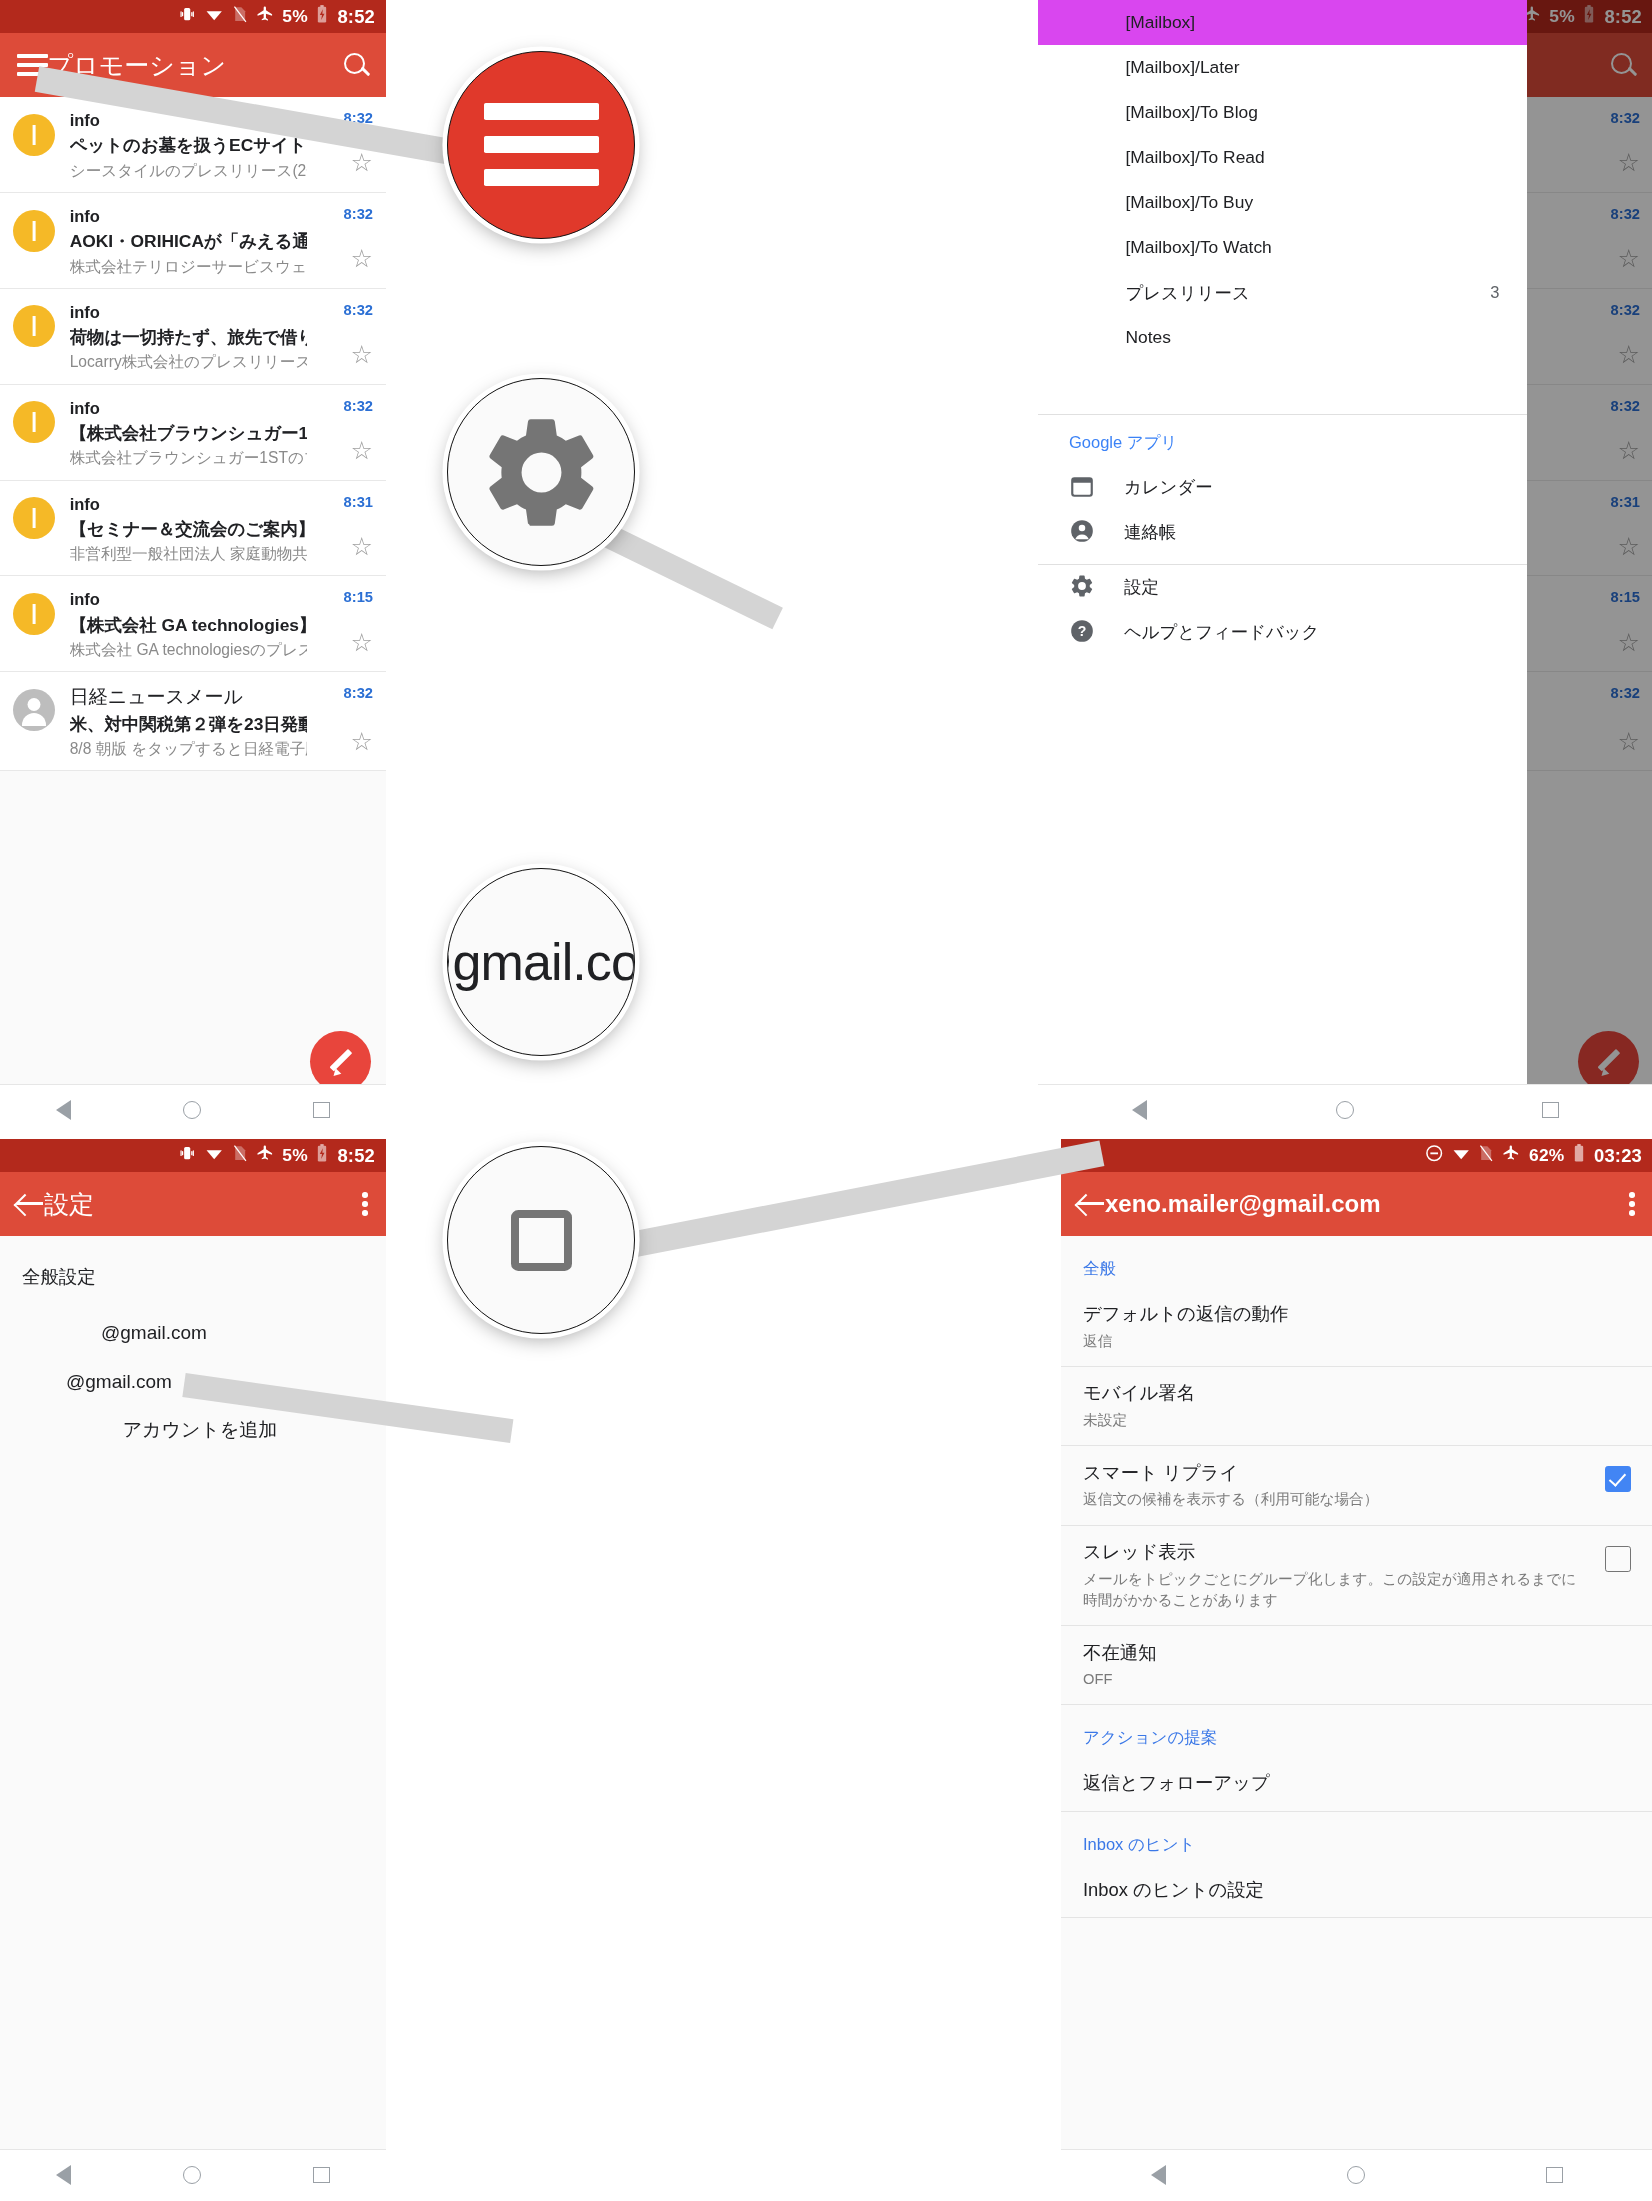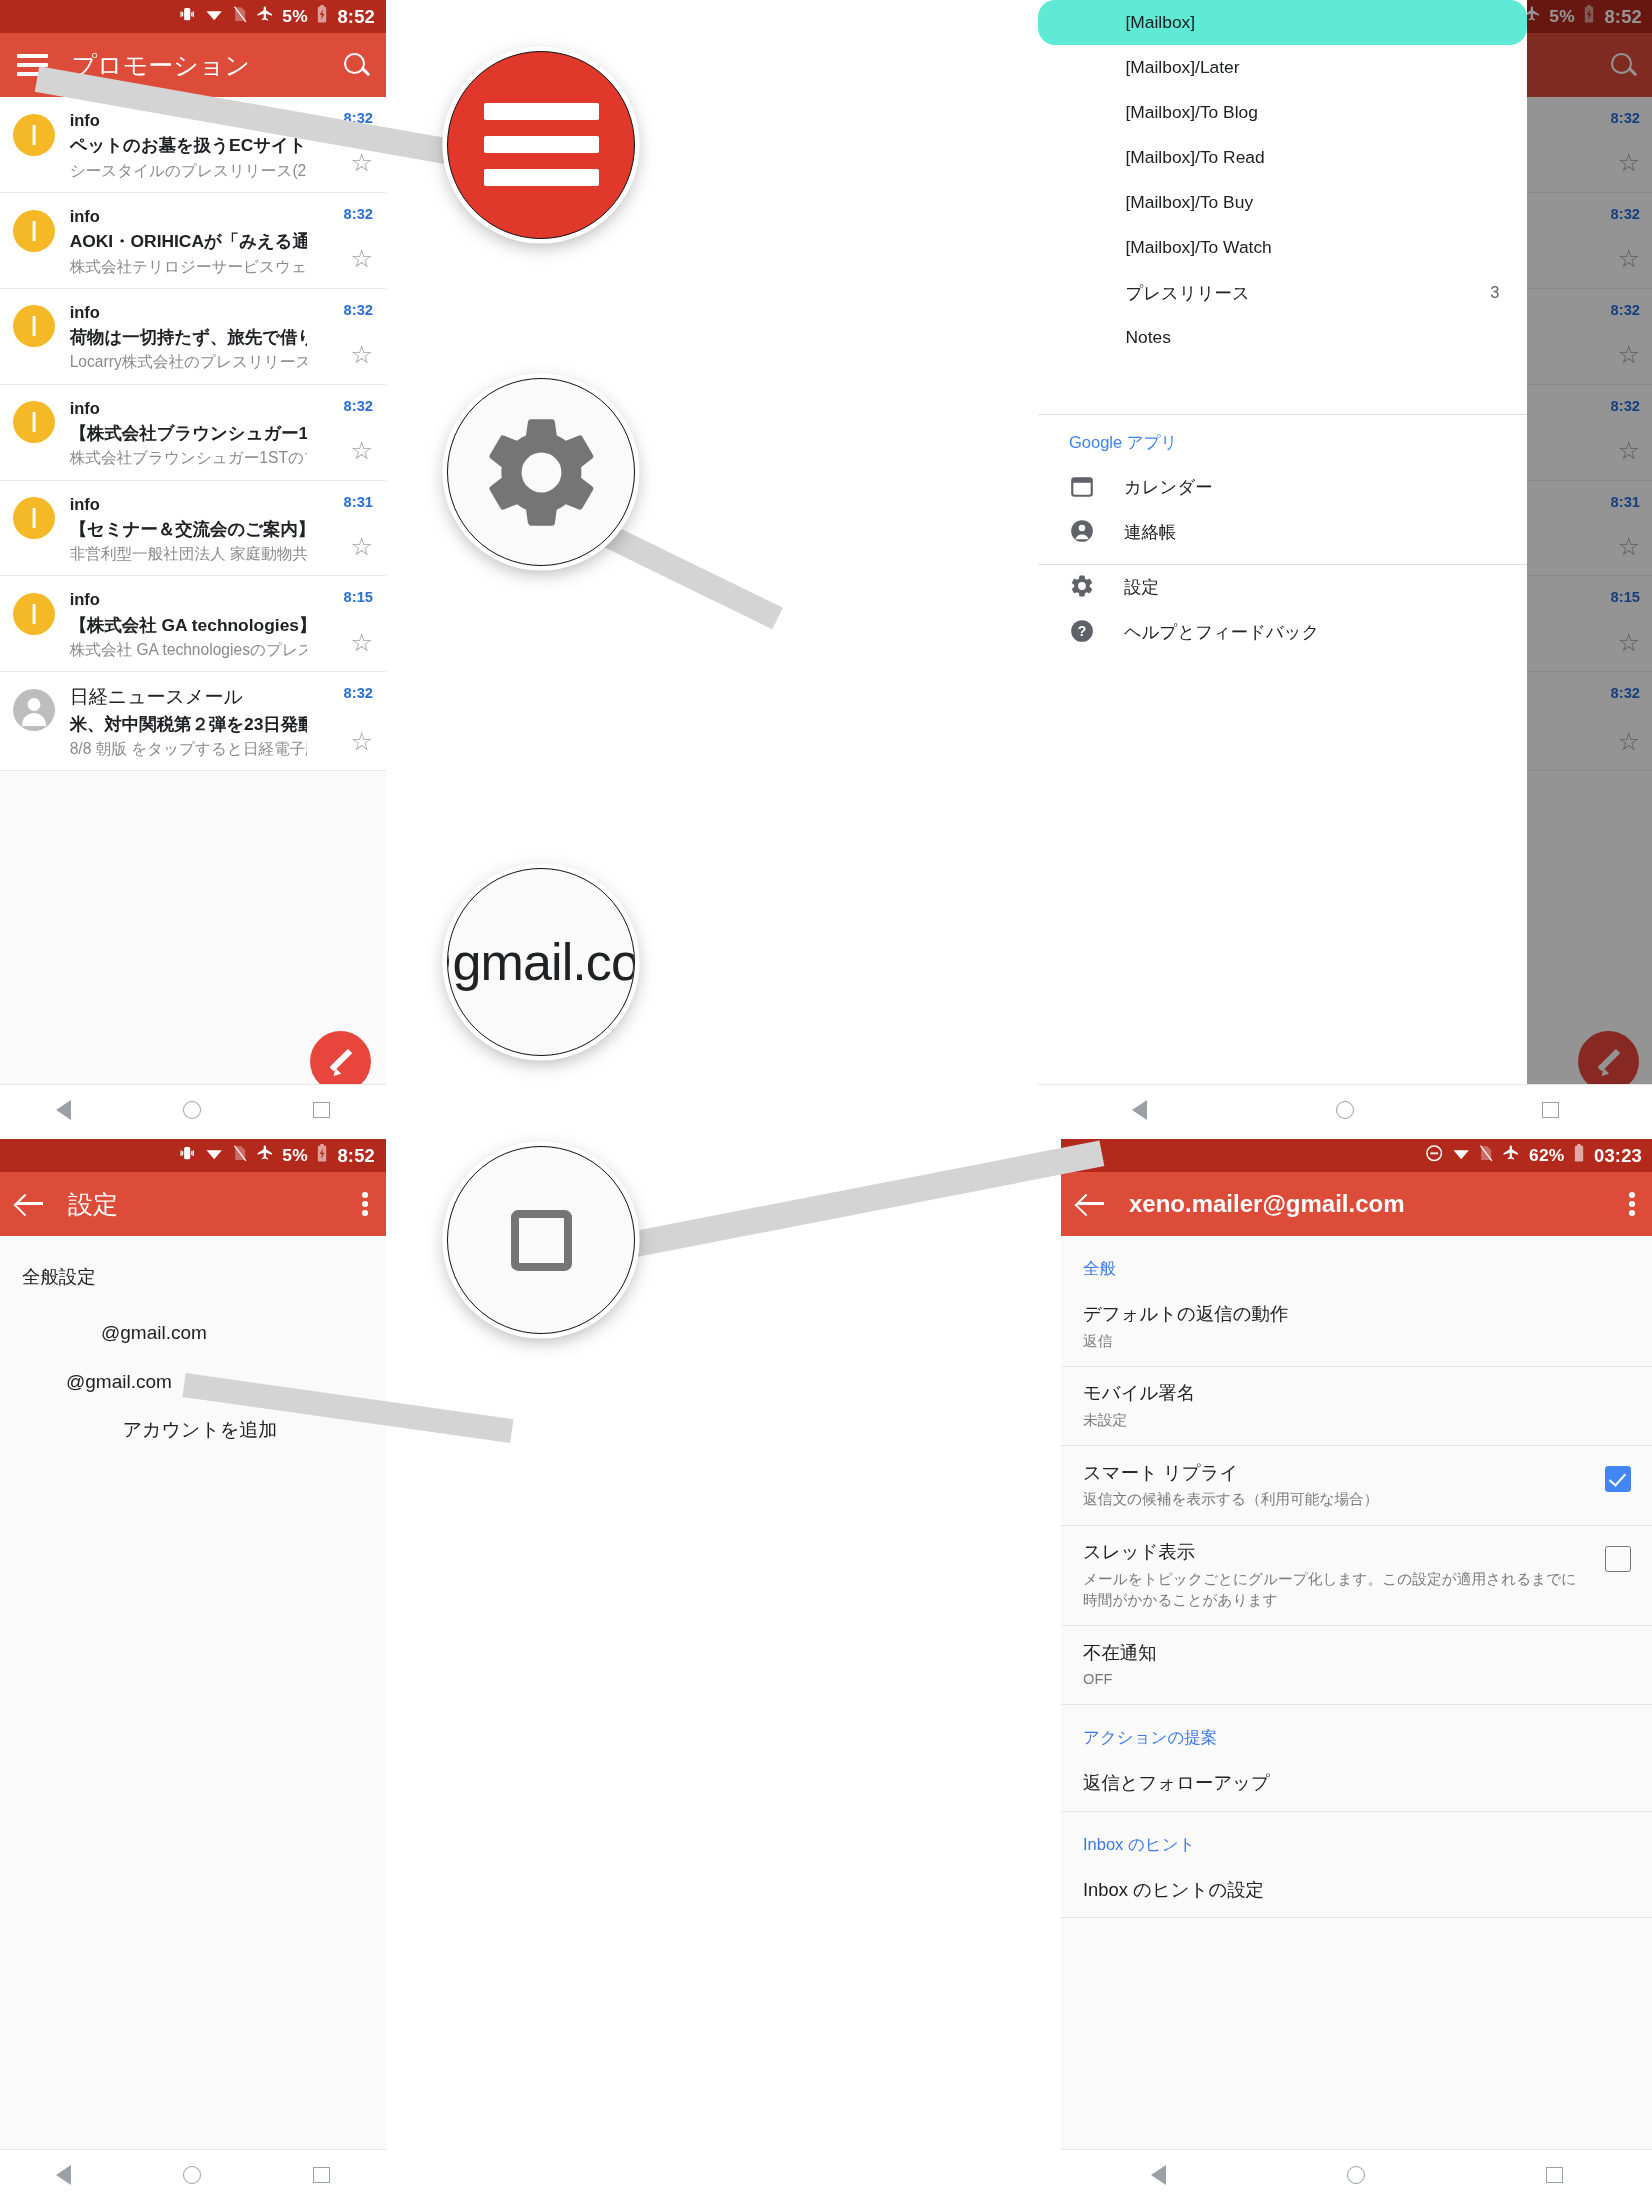--- a/index.html
+++ b/index.html
@@ -22,21 +22,21 @@
   }
   .statusbar .sb-icons { display:flex; align-items:center; gap:8.3px; }
   .sb-ico { display:inline-block; }
   .sb-time { margin-left: 9.2px; font-size: 18.4px; }
   .sb-pct { font-size: 17.4px; }
 
   .appbar {
     background: #dd4b39; color:#fff; height: 64px;
     display:flex; align-items:center; padding: 0 16.5px;
   }
-  .appbar .title { font-size: 25px; margin-left: 24px; font-weight: 400; }
+  .appbar .title { font-size: 25px; font-weight: 400; }
   .appbar .spacer { flex:1; }
 
   .hamburger { width: 31px; height: 24px; position: relative; cursor:pointer; }
   .hamburger i { position:absolute; left:0; width:31px; height:3.7px; background:#fff; border-radius:0.9px; }
   .hamburger i:nth-child(1){ top:0.9px; }
   .hamburger i:nth-child(2){ top:10px; }
   .hamburger i:nth-child(3){ top:19px; }
 
   .searchicon { width:27.5px; height:27.5px; position:relative; }
   .searchicon::before{ content:""; position:absolute; left:1.8px; top:1.8px; width:17.4px; height:17.4px;
@@ -91,21 +91,21 @@
             display:flex; align-items:center; justify-content:space-around; }
   .nav-back { width:0;height:0; border-top:10px solid transparent; border-bottom:10px solid transparent;
               border-right:15.6px solid #9aa0a6; }
   .nav-home { width:18.4px;height:18.4px;border:1.8px solid #9aa0a6;border-radius:50%; }
   .nav-rec  { width:16.5px;height:16.5px;border:1.8px solid #9aa0a6; }
 
   
   .drawer { position:absolute; left:0; top:0; width:100%; height:100%;
             background:#fff; z-index:5; }
   .drawer-item { display:flex; align-items:center; height:45px; padding-left:31px; }
-  .drawer-item.selected { background:#5eead4;border-radius:17px; }
+  .drawer-item.selected { background:#d946ef; }
   .label-icon { width:29px; height:20px; flex:0 0 29px; position:relative; }
   .label-icon .tag { width:29px;height:20px; background:#5f6368;
      clip-path: polygon(0 0, 72% 0, 100% 50%, 72% 100%, 0 100%); }
   .label-icon .tag.blue { background:#3b78e7; }
   .drawer-item .dtext { margin-left:27.5px; font-size:17.4px; color:#202124; flex:1;
      white-space:nowrap; overflow:hidden; }
   .drawer-item .dcount { font-size:16.5px; color:#5f6368; margin-right:27.5px; }
   .drawer-divider { height:0.9px; background:#e0e0e0; margin: 9.2px 0 0 0; }
   .drawer-section { font-size:16.5px; color:#3b82f6; padding: 16.5px 0 11px 31px; }
   .mini-icon { width:27.5px;height:27.5px; flex:0 0 27.5px; position:relative; color:#5f6368; }

